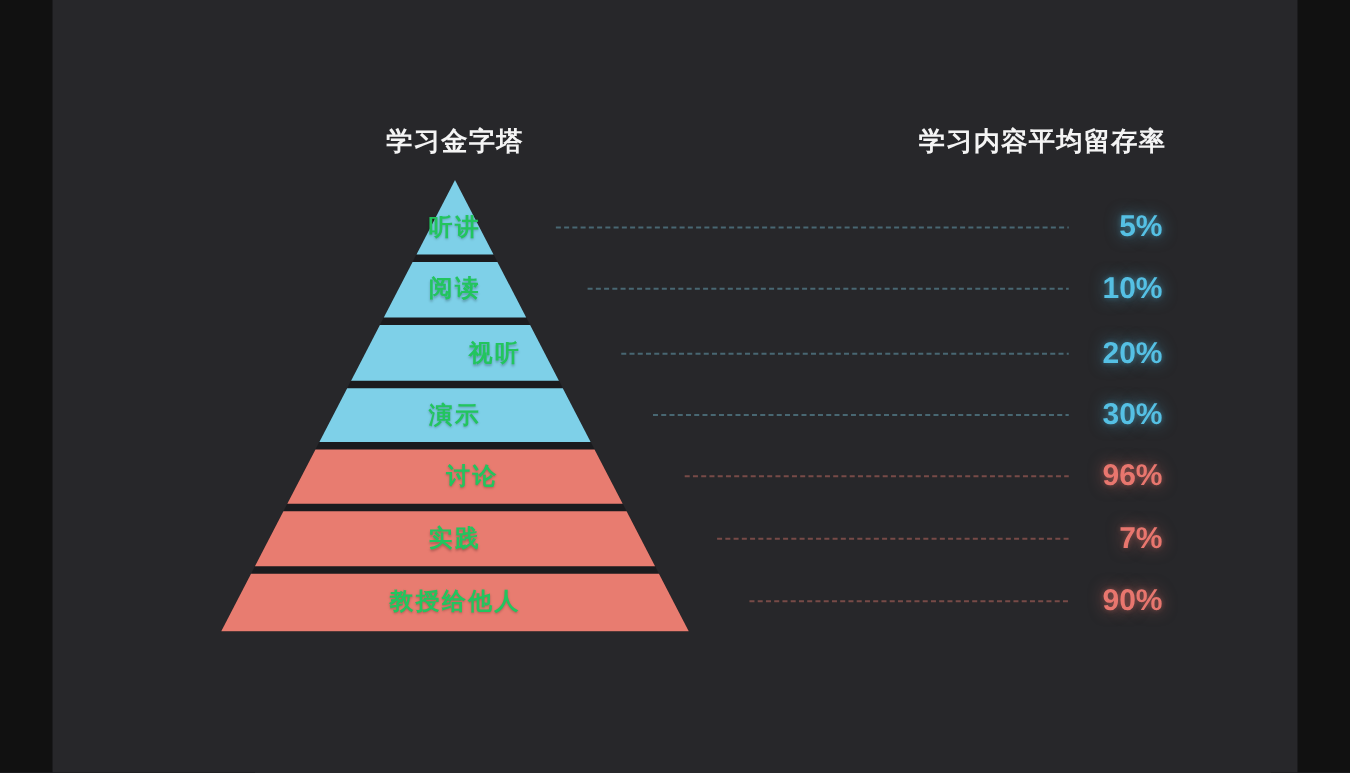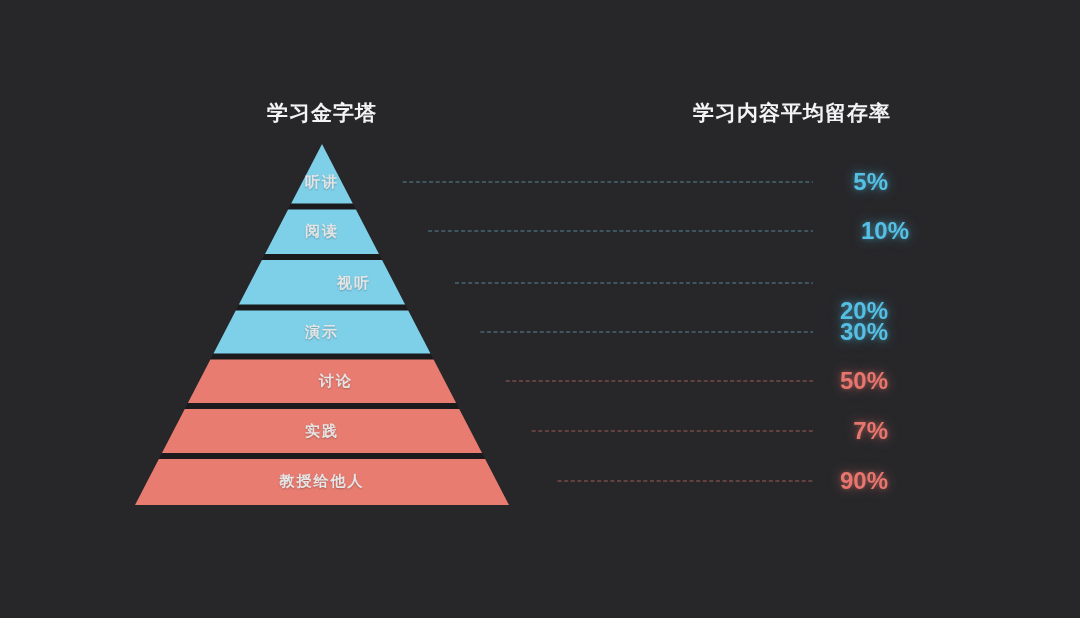--- a/index.html
+++ b/index.html
@@ -1,38 +1,38 @@
 <!DOCTYPE html>
 <html><head>
 <meta charset="utf-8">
 <style>
   html, body { margin: 0; padding: 0; }
   body { background: #111; font-family: "Liberation Sans", "DejaVu Sans", sans-serif; }
   #canvas {
     position: relative;
-    width: 1080px;
+    width: 996px;
     height: 618px;
     overflow: hidden;
     margin: 0 auto;
   }
   #chart-svg { position: absolute; left: 0; top: 0; }
   .title {
     position: absolute;
     transform: translate(-50%, -50%);
     color: #f4f4f4;
     font-size: 21px;
     font-weight: 700;
     letter-spacing: 1px;
     white-space: nowrap;
   }
   .level-label {
     position: absolute;
     transform: translate(-50%, -50%);
-    color: #e5e5e5;
-    font-size: 15px;
+    color: #22c55e;
+    font-size: 19px;
     font-weight: 700;
     letter-spacing: 2px;
     white-space: nowrap;
     text-shadow: 0 1px 2px rgba(0,0,0,0.25);
     text-align: center;
   }
   .pct {
     position: absolute;
     transform: translate(0, -50%);
     text-align: right;
@@ -73,25 +73,25 @@
     </svg>
 
   <div class="title" style="left:322px; top:113px;">学习金字塔</div>
 
   <div class="title" style="left:792px; top:113px;">学习内容平均留存率</div>
 
   <div id="rows">
       <div class="level-label" style="left: 322px; top: 182px;">听讲</div>
       <div class="pct blue" style="left: 798px; top: 182px;">5%</div>
       <div class="level-label" style="left: 322px; top: 231px;">阅读</div>
-      <div class="pct blue" style="left: 819px; top: 231px;">10%</div>
+      <div class="pct blue" style="left: 798px; top: 231px;">10%</div>
       <div class="level-label" style="left: 322px; top: 283px; margin-left: 32px;">视听</div>
-      <div class="pct blue" style="left: 798px; top: 283px; margin-top: 28px;">20%</div>
+      <div class="pct blue" style="left: 798px; top: 283px;">20%</div>
       <div class="level-label" style="left: 322px; top: 332px;">演示</div>
       <div class="pct blue" style="left: 798px; top: 332px;">30%</div>
       <div class="level-label" style="left: 336px; top: 381px;">讨论</div>
-      <div class="pct red" style="left: 798px; top: 381px;">50%</div>
+      <div class="pct red" style="left: 798px; top: 381px;">96%</div>
       <div class="level-label" style="left: 322px; top: 431px;">实践</div>
       <div class="pct red" style="left: 798px; top: 431px;">7%</div>
       <div class="level-label" style="left: 322px; top: 481px;">教授给他人</div>
       <div class="pct red" style="left: 798px; top: 481px;">90%</div>
     </div>
 </div>
 
 </body></html>

